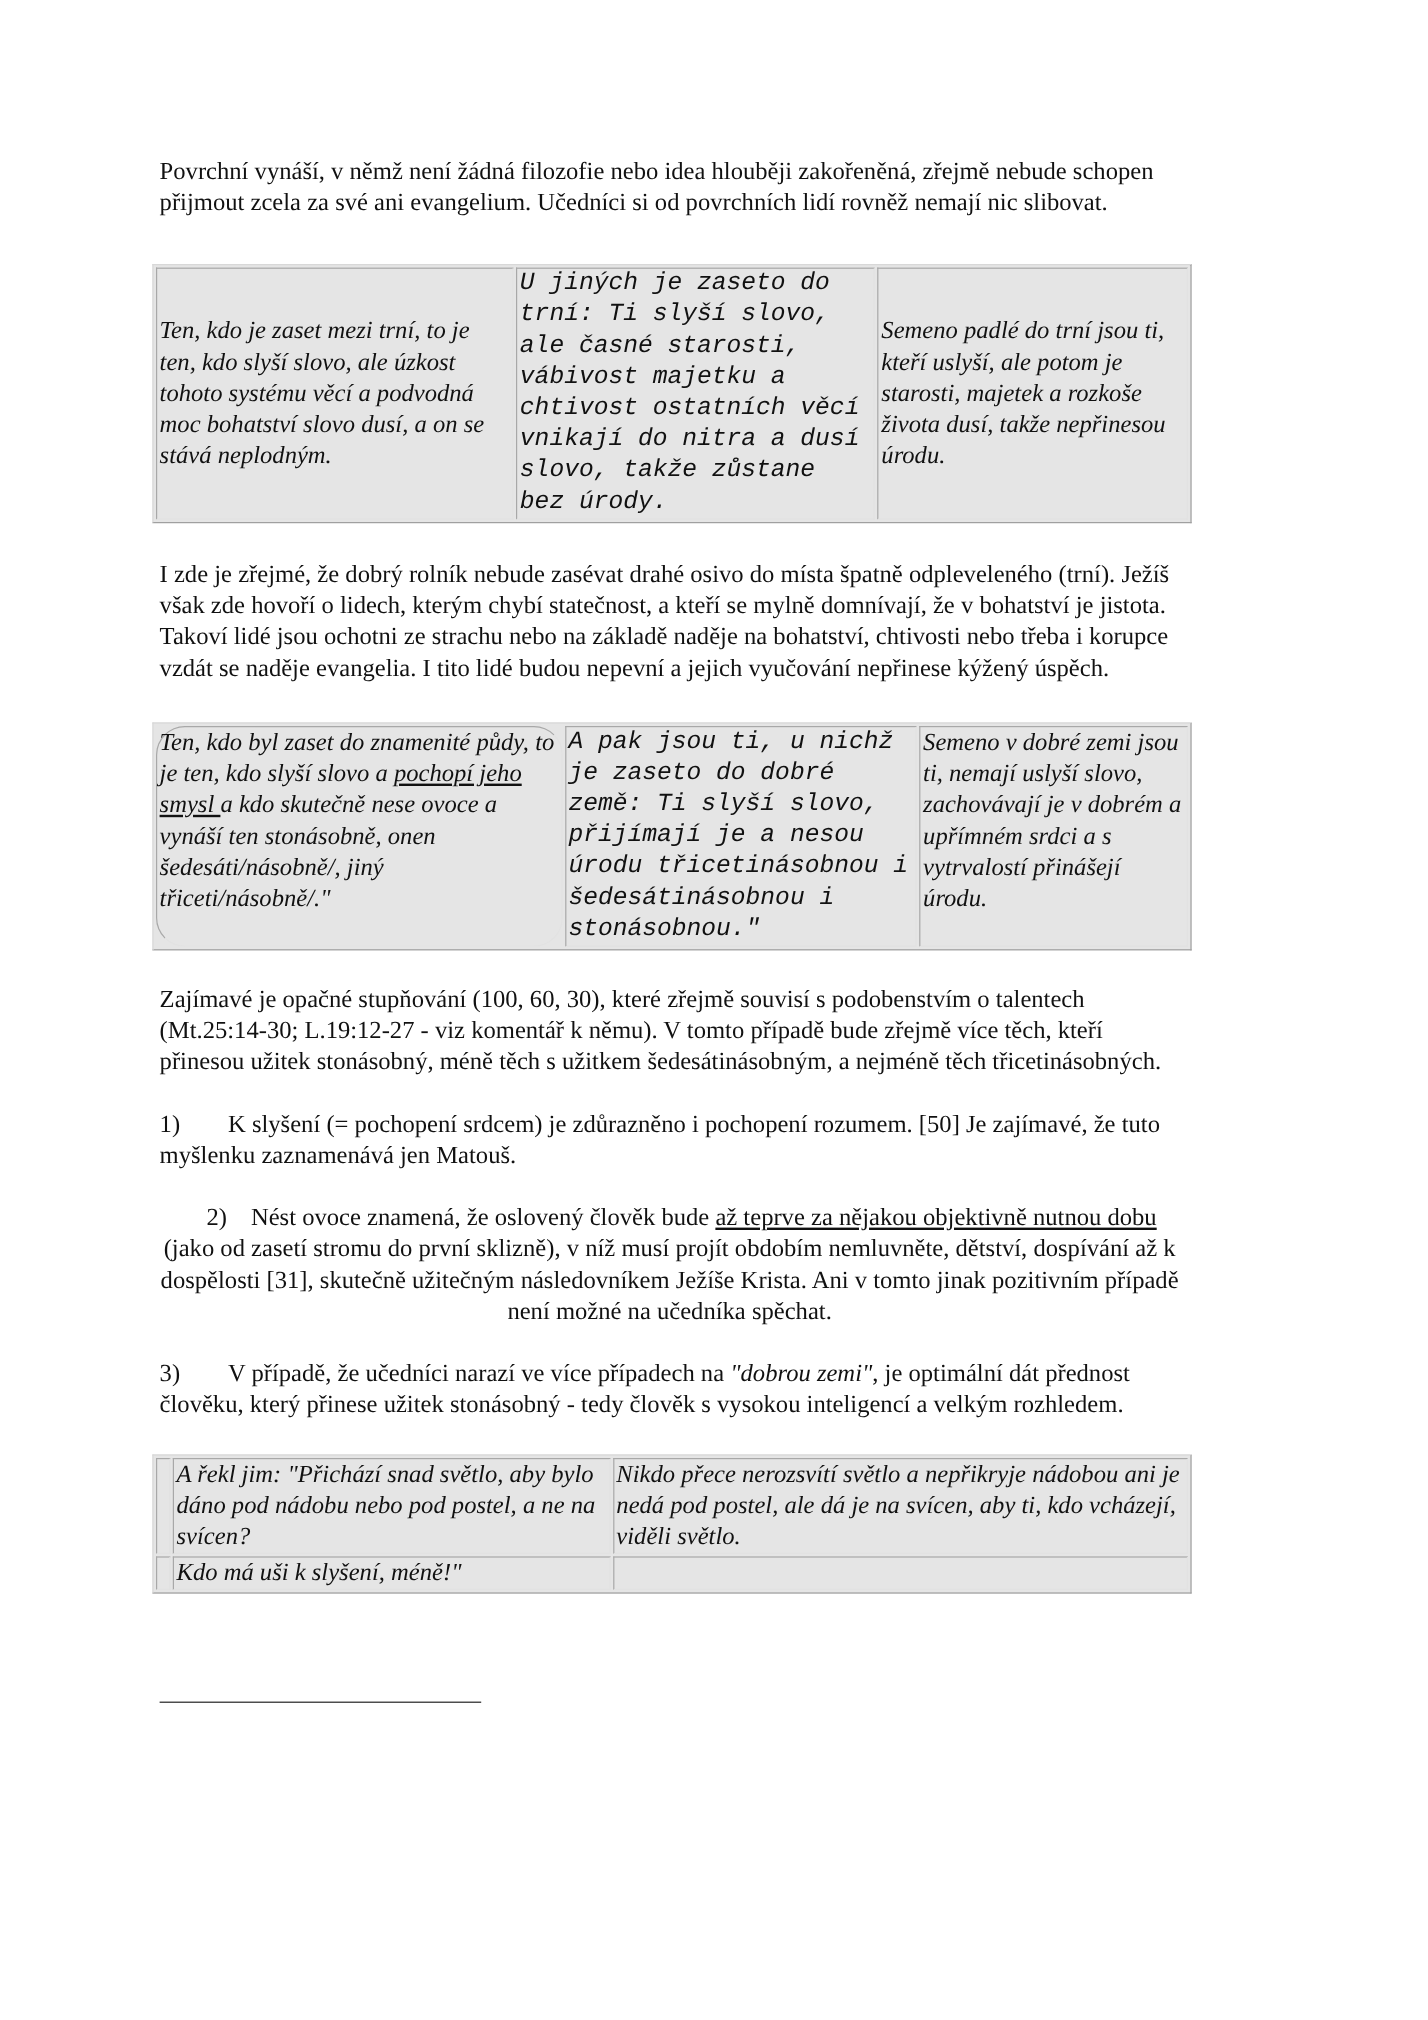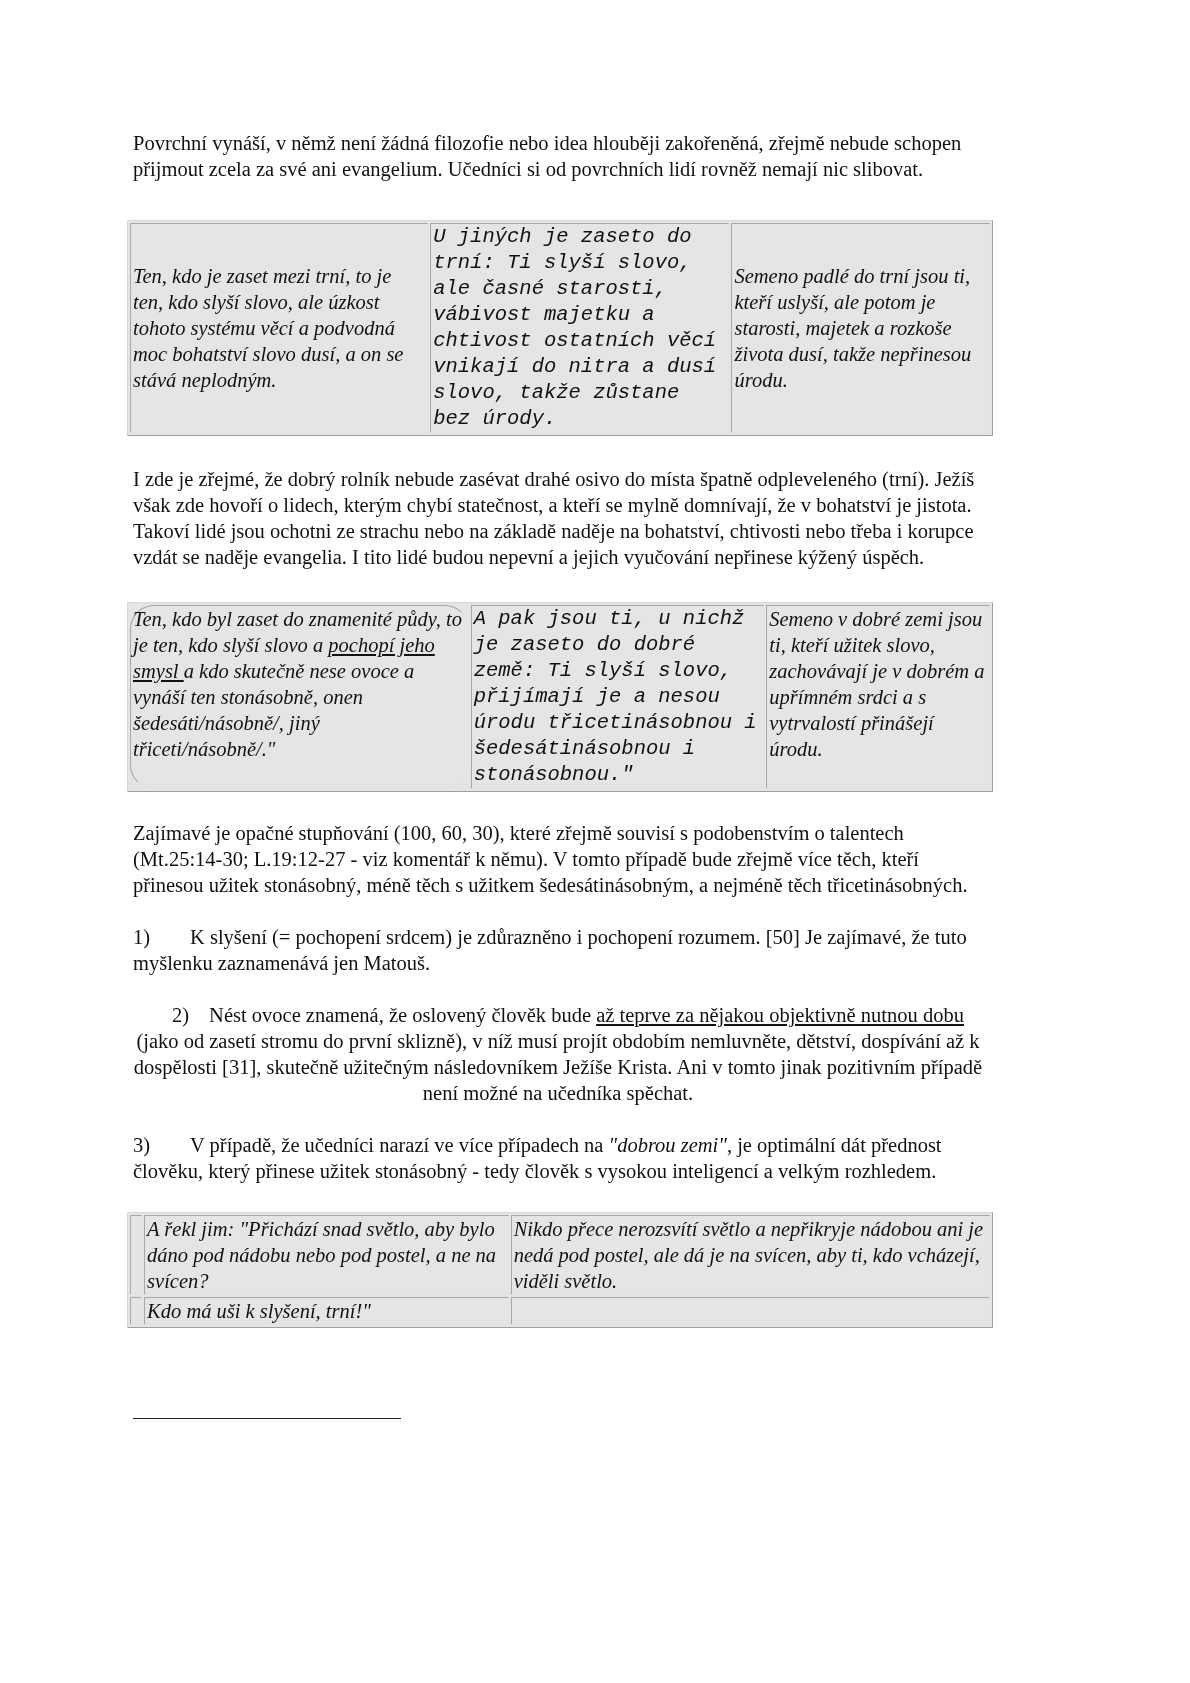--- a/index.html
+++ b/index.html
@@ -75,21 +75,21 @@
 
   <p class="body-text" style="margin-top:30px; width:845px;">I zde je zřejmé, že dobrý rolník nebude zasévat drahé osivo do místa špatně odpleveleného (trní). Ježíš však zde hovoří o lidech, kterým chybí statečnost, a kteří se mylně domnívají, že v bohatství je jistota. Takoví lidé jsou ochotni ze strachu nebo na základě naděje na bohatství, chtivosti nebo třeba i korupce vzdát se naděje evangelia. I tito lidé budou nepevní a jejich vyučování nepřinese kýžený úspěch.</p>
 
   <table class="parallel" style="margin-top:32px; width:866px;">
     <tbody>
         <tr>
       <td class="top" style="width:324px;border-radius:24px;">
         <span>Ten, kdo byl zaset do znamenité půdy, to je ten, kdo slyší slovo a </span><span class="u">pochopí jeho smysl </span><span>a kdo skutečně nese ovoce a vynáší ten stonásobně, onen šedesáti/násobně/, jiný třiceti/násobně/."</span>
       </td>
       <td class="top" style="width:280px;font-family:Liberation Mono, monospace;">A pak jsou ti, u nichž je zaseto do dobré země: Ti slyší slovo, přijímají je a nesou úrodu třicetinásobnou i šedesátinásobnou i stonásobnou."</td>
-      <td class="top" style="width:212px;">Semeno v dobré zemi jsou ti, kteří užitek slovo, zachovávají je v dobrém a upřímném srdci a s vytrvalostí přinášejí úrodu.</td>
+      <td class="top" style="width:212px;">Semeno v dobré zemi jsou ti, nemají uslyší slovo, zachovávají je v dobrém a upřímném srdci a s vytrvalostí přinášejí úrodu.</td>
     </tr>
   </tbody>
     </table>
 
   <p class="body-text" style="margin-top:28px; width:850px;">Zajímavé je opačné stupňování (100, 60, 30), které zřejmě souvisí s podobenstvím o talentech (Mt.25:14-30; L.19:12-27 - viz komentář k němu). V tomto případě bude zřejmě více těch, kteří přinesou užitek stonásobný, méně těch s užitkem šedesátinásobným, a nejméně těch třicetinásobných.</p>
 
   <p class="body-text" style="margin-top:26px; width:850px;">
     <span style="display:inline-block; width:57px;">1)</span><span>K slyšení (= pochopení srdcem) je zdůrazněno i pochopení rozumem. [50] Je zajímavé, že tuto myšlenku zaznamenává jen Matouš.</span>
   </p>
 
@@ -103,21 +103,21 @@
 
   <table class="parallel" style="margin-top:28px; width:866px;">
     <tbody>
         <tr>
       <td class="spacer"></td>
       <td class="top" style="width:356px;">A řekl jim: "Přichází snad světlo, aby bylo dáno pod nádobu nebo pod postel, a ne na svícen?</td>
       <td class="top" style="width:470px;">Nikdo přece nerozsvítí světlo a nepřikryje nádobou ani je nedá pod postel, ale dá je na svícen, aby ti, kdo vcházejí, viděli světlo.</td>
     </tr>
     <tr>
       <td class="spacer"></td>
-      <td class="top">Kdo má uši k slyšení, trní!"</td>
+      <td class="top">Kdo má uši k slyšení, méně!"</td>
       <td class="top"></td>
     </tr>
   </tbody>
     </table>
 
 </div>
 
 <div class="footnote-rule"></div>
 
 </body></html>

